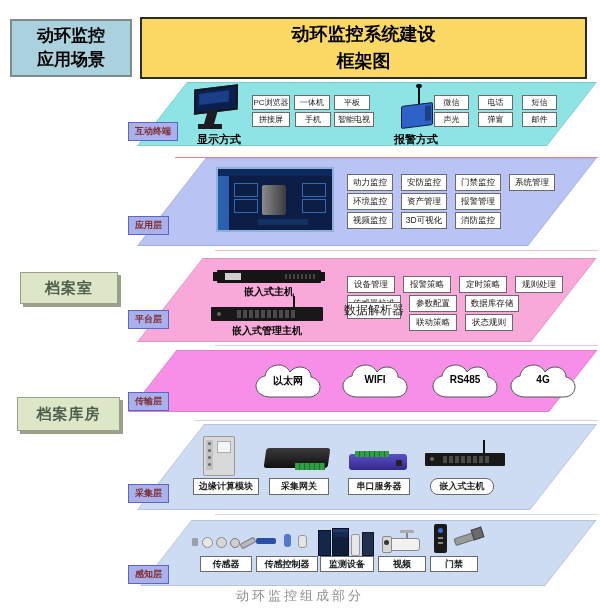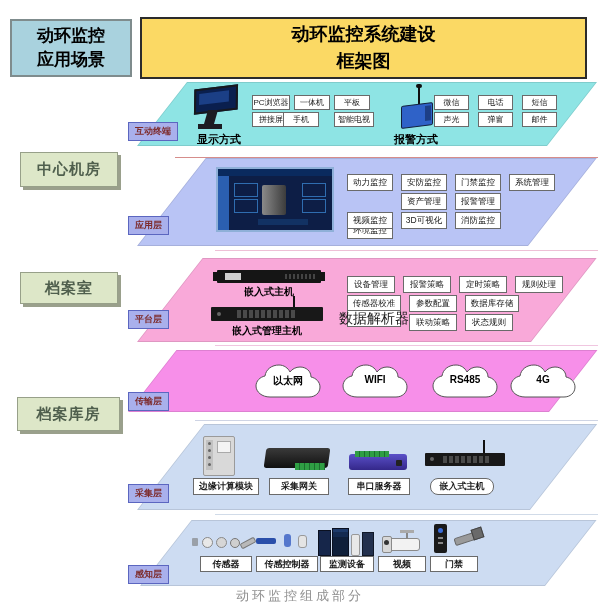--- a/index.html
+++ b/index.html
@@ -44,21 +44,20 @@
 
   <div class="abs scenario-box">
     <span>动环监控</span>
     <span>应用场景</span>
   </div>
   <div class="abs title-box">
     <span>动环监控系统建设</span>
     <span>框架图</span>
   </div>
 
-  <div class="abs room" style="left:20px;top:152px;width:96px;height:33px;">中心机房</div>
   <div class="abs room" style="left:20px;top:272px;width:96px;height:30px;">档案室</div>
   <div class="abs room" style="left:17px;top:397px;width:101px;height:32px;">档案库房</div>
 
   <div class="sep" style="left:175px;top:157px;width:423px;background:#c0504d;"></div>
   <div class="sep" style="left:215px;top:250px;width:383px;background:#e59ec0;"></div>
   <div class="sep" style="left:215px;top:345px;width:383px;background:#e8a8d0;"></div>
   <div class="sep" style="left:195px;top:420px;width:403px;background:#b4bdd6;"></div>
   <div class="sep" style="left:215px;top:514px;width:383px;background:#b8c8dc;"></div>
 
   <div class="layer" style="left:137px;top:82px;width:410px;height:64px;">
@@ -71,21 +70,21 @@
       </div>
       <div class="abs" style="left:16px;top:24px;width:10px;height:14px;background:#1c1c22;transform:skewX(-16deg);"></div>
       <div class="abs" style="left:8px;top:38px;width:24px;height:5px;background:#1c1c22;"></div>
     </div>
     <div class="caption" style="left:60px;top:50px;">显示方式</div>
 
     <div class="wbox" style="left:115px;top:13px;width:36px;height:13px;">PC浏览器</div>
     <div class="wbox" style="left:157px;top:13px;width:34px;height:13px;">一体机</div>
     <div class="wbox" style="left:197px;top:13px;width:34px;height:13px;">平板</div>
     <div class="wbox" style="left:115px;top:30px;width:36px;height:13px;">拼接屏</div>
-    <div class="wbox" style="left:146px;top:30px;width:34px;height:13px;">手机</div>
+    <div class="wbox" style="left:158px;top:30px;width:34px;height:13px;">手机</div>
     <div class="wbox" style="left:197px;top:30px;width:38px;height:13px;">智能电视</div>
 
     <div class="abs" style="left:263px;top:2px;width:34px;height:46px;">
       <div class="abs" style="left:18px;top:0;width:2px;height:20px;background:#101010;"></div>
       <div class="abs" style="left:16px;top:0;width:6px;height:4px;background:#101010;border-radius:2px;"></div>
       <div class="abs" style="left:1px;top:20px;width:30px;height:21px;background:#2f62c8;border:1px solid #12203c;border-radius:2px;transform:skewY(-7deg);">
         <div class="abs" style="right:1px;top:2px;width:6px;height:15px;background:#1d3f86;"></div>
       </div>
     </div>
     <div class="caption" style="left:257px;top:50px;">报警方式</div>
@@ -110,21 +109,21 @@
       <div class="abs" style="left:16px;top:30px;width:22px;height:12px;border:1px solid #2f6db0;"></div>
       <div class="abs" style="left:84px;top:14px;width:22px;height:12px;border:1px solid #2f6db0;"></div>
       <div class="abs" style="left:84px;top:30px;width:22px;height:12px;border:1px solid #2f6db0;"></div>
       <div class="abs" style="left:40px;top:50px;width:50px;height:6px;background:#123263;"></div>
     </div>
 
     <div class="wbox" style="left:210px;top:16px;width:44px;height:15px;font-size:8.5px;">动力监控</div>
     <div class="wbox" style="left:264px;top:16px;width:44px;height:15px;font-size:8.5px;">安防监控</div>
     <div class="wbox" style="left:318px;top:16px;width:44px;height:15px;font-size:8.5px;">门禁监控</div>
     <div class="wbox" style="left:372px;top:16px;width:44px;height:15px;font-size:8.5px;">系统管理</div>
-    <div class="wbox" style="left:210px;top:35px;width:44px;height:15px;font-size:8.5px;margin-top:29px;">环境监控</div>
+    <div class="wbox" style="left:210px;top:35px;width:44px;height:15px;font-size:8.5px;">环境监控</div>
     <div class="wbox" style="left:264px;top:35px;width:44px;height:15px;font-size:8.5px;">资产管理</div>
     <div class="wbox" style="left:318px;top:35px;width:44px;height:15px;font-size:8.5px;">报警管理</div>
     <div class="wbox" style="left:210px;top:54px;width:44px;height:15px;font-size:8.5px;">视频监控</div>
     <div class="wbox" style="left:264px;top:54px;width:44px;height:15px;font-size:8.5px;">3D可视化</div>
     <div class="wbox" style="left:318px;top:54px;width:44px;height:15px;font-size:8.5px;">消防监控</div>
   </div>
 
   <div class="layer" style="left:137px;top:258px;width:394px;height:84px;">
     <div class="layer-bg" style="background:#f9a9d9;"></div>
     <div class="tag" style="left:-9px;top:52px;">平台层</div>
@@ -146,21 +145,21 @@
     </div>
     <div class="devcap" style="left:74px;top:66px;width:112px;">嵌入式管理主机</div>
 
     <div class="wbox" style="left:210px;top:18px;width:46px;height:15px;font-size:8.5px;">设备管理</div>
     <div class="wbox" style="left:266px;top:18px;width:46px;height:15px;font-size:8.5px;">报警策略</div>
     <div class="wbox" style="left:322px;top:18px;width:46px;height:15px;font-size:8.5px;">定时策略</div>
     <div class="wbox" style="left:378px;top:18px;width:46px;height:15px;font-size:8.5px;">规则处理</div>
     <div class="wbox" style="left:210px;top:37px;width:52px;height:15px;font-size:8.5px;">传感器校准</div>
     <div class="wbox" style="left:272px;top:37px;width:46px;height:15px;font-size:8.5px;">参数配置</div>
     <div class="wbox" style="left:328px;top:37px;width:52px;height:15px;font-size:8.5px;">数据库存储</div>
-    <div class="wbox" style="left:210px;top:52px;width:52px;height:15px;font-size:14px;">数据解析器</div>
+    <div class="wbox" style="left:210px;top:44px;width:52px;height:15px;font-size:12px;">数据解析器</div>
     <div class="wbox" style="left:272px;top:56px;width:46px;height:15px;font-size:8.5px;">联动策略</div>
     <div class="wbox" style="left:328px;top:56px;width:46px;height:15px;font-size:8.5px;">状态规则</div>
   </div>
 
   <div class="layer" style="left:128px;top:350px;width:421px;height:62px;">
     <div class="layer-bg" style="background:#f78fe9;"></div>
     <div class="tag" style="left:0px;top:42px;">传输层</div>
 
     <div class="cloud" style="left:124px;top:12px;width:72px;height:40px;">
       <svg width="72" height="40" viewBox="0 0 72 40">

